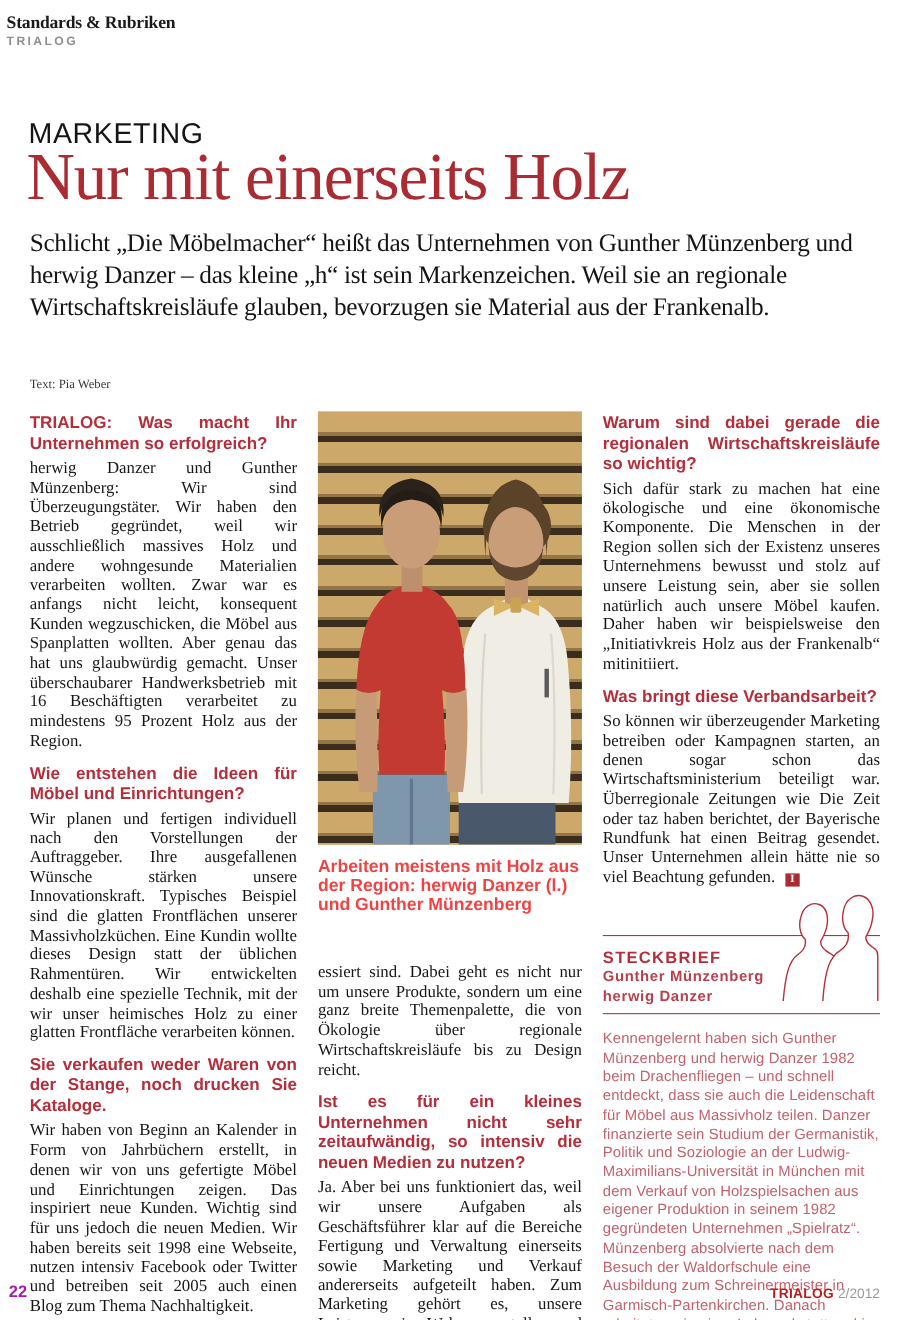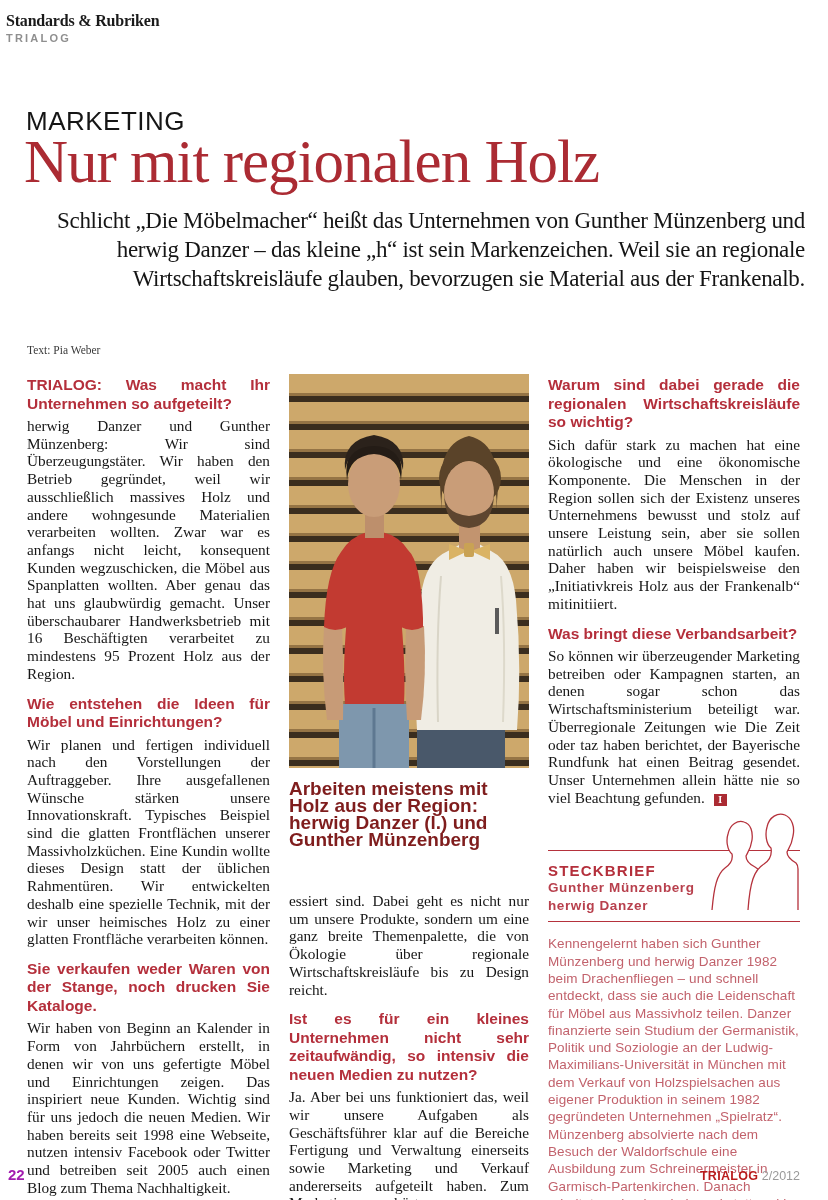--- a/index.html
+++ b/index.html
@@ -7,33 +7,33 @@
     width:828px;height:1200px;position:relative;background:#ffffff;
     font-family:"Liberation Serif", serif;color:#141414;overflow:hidden;
   }
   
   .masthead{position:absolute;top:12px;left:6px;}
   .mast-section{font-family:"Liberation Serif",serif;font-weight:bold;font-size:16px;letter-spacing:-0.2px;color:#1a1a1a;}
   .mast-sub{font-family:"Liberation Sans",sans-serif;font-weight:bold;font-size:11px;color:#8f8f8f;letter-spacing:2.2px;margin-top:2px;}
   
   .kicker{position:absolute;top:106px;left:26px;font-family:"Liberation Sans",sans-serif;font-size:26px;letter-spacing:0.5px;color:#151515;}
   .headline{position:absolute;top:130px;left:24px;width:790px;font-family:"Liberation Serif",serif;font-weight:400;font-size:61px;line-height:64px;letter-spacing:-1px;color:#ab2b33;white-space:nowrap;}
-  .deck{position:absolute;top:206px;left:27px;width:778px;font-family:"Liberation Serif",serif;font-size:23px;line-height:29px;color:#151515;letter-spacing:-0.3px;text-align:right;}
+  .deck{position:absolute;top:206px;left:27px;width:778px;font-family:"Liberation Serif",serif;font-size:23px;line-height:29px;color:#151515;letter-spacing:-0.3px;}
   .byline{position:absolute;top:344px;left:27px;font-size:11.5px;color:#3a3a3a;}
   
   .cols{position:absolute;top:374px;left:27px;width:773px;display:grid;grid-template-columns:243px 240px 252px;column-gap:19px;}
   p{margin:0;}
   .q{font-family:"Liberation Sans",sans-serif;font-weight:bold;font-size:15.5px;line-height:18.5px;color:#b42f3b;text-align:justify;margin:12px 0 4px 0;}
   .q.first{margin-top:2px;}
   .a{font-size:15.3px;line-height:17.7px;text-align:justify;hyphens:auto;color:#161616;}
   
   .photo{width:240px;height:394px;position:relative;overflow:hidden;background:
     repeating-linear-gradient(to bottom,#c8a468 0px,#c8a468 19px,#8a6a3e 19px,#8a6a3e 22px,#241b12 22px,#241b12 28px);}
   .photo svg{position:absolute;top:0;left:0;}
-  .caption{font-family:"Liberation Sans",sans-serif;font-weight:bold;font-size:19px;line-height:17px;color:#7f1d1d;margin-top:12px;}
+  .caption{font-family:"Liberation Sans",sans-serif;font-weight:bold;font-size:16px;line-height:17px;color:#ef4444;margin-top:12px;}
   .mid-cont{margin-top:44px;}
   
   .endmark{display:inline-block;vertical-align:baseline;width:13px;height:12px;background:#ab2b33;color:#ffffff;
     font-family:"Liberation Serif",serif;font-weight:bold;font-size:10px;line-height:12px;text-align:center;margin-left:9px;}
   
   .steckbrief{position:relative;margin-top:44px;font-family:"Liberation Sans",sans-serif;}
   .sb-rule{border:0;border-top:1px solid #b5323c;margin:0;}
   .sb-title{font-weight:bold;font-size:15px;letter-spacing:1.2px;color:#b42f3b;margin-top:11px;}
   .sb-name{font-weight:bold;font-size:13.5px;line-height:17.5px;letter-spacing:0.6px;color:#b8404d;}
   .sb-rule2{margin-top:7px;}
@@ -46,28 +46,28 @@
 </style>
 </head>
 <body>
 
 <header class="masthead">
   <div class="mast-section">Standards &amp; Rubriken</div>
   <div class="mast-sub">TRIALOG</div>
 </header>
 
 <div class="kicker">MARKETING</div>
-<h1 class="headline" style="margin:0;">Nur mit regionalen Holz</h1>
+<h1 class="headline" style="margin:0;">Nur mit einerseits Holz</h1>
 <div class="deck">Schlicht „Die Möbelmacher“ heißt das Unternehmen von Gunther Münzenberg und herwig Danzer – das kleine „h“ ist sein Markenzeichen. Weil sie an regionale Wirtschaftskreisläufe glauben, bevorzugen sie Material aus der Frankenalb.</div>
 <div class="byline">Text: Pia Weber</div>
 
 <main class="cols">
 
   <section>
-    <p class="q first">TRIALOG: Was macht Ihr Unternehmen so aufgeteilt?</p>
+    <p class="q first">TRIALOG: Was macht Ihr Unternehmen so erfolgreich?</p>
     <p class="a">herwig Danzer und Gunther Münzenberg: Wir sind Überzeugungstäter. Wir haben den Betrieb gegründet, weil wir ausschließlich massives Holz und andere wohngesunde Materialien verarbeiten wollten. Zwar war es anfangs nicht leicht, konsequent Kunden wegzuschicken, die Möbel aus Spanplatten wollten. Aber genau das hat uns glaubwürdig gemacht. Unser überschaubarer Handwerksbetrieb mit 16 Beschäftigten verarbeitet zu mindestens 95 Prozent Holz aus der Region.</p>
     <p class="q">Wie entstehen die Ideen für Möbel und Einrichtungen?</p>
     <p class="a">Wir planen und fertigen individuell nach den Vorstellungen der Auftraggeber. Ihre ausgefallenen Wünsche stärken unsere Innovationskraft. Typisches Beispiel sind die glatten Frontflächen unserer Massivholzküchen. Eine Kundin wollte dieses Design statt der üblichen Rahmentüren. Wir entwickelten deshalb eine spezielle Technik, mit der wir unser heimisches Holz zu einer glatten Frontfläche verarbeiten können.</p>
     <p class="q">Sie verkaufen weder Waren von der Stange, noch drucken Sie Kataloge.</p>
     <p class="a">Wir haben von Beginn an Kalender in Form von Jahrbüchern erstellt, in denen wir von uns gefertigte Möbel und Einrichtungen zeigen. Das inspiriert neue Kunden. Wichtig sind für uns jedoch die neuen Medien. Wir haben bereits seit 1998 eine Webseite, nutzen intensiv Facebook oder Twitter und betreiben seit 2005 auch einen Blog zum Thema Nachhaltigkeit.</p>
 
   </section>
 
   <section>
     <figure style="margin:0;">

